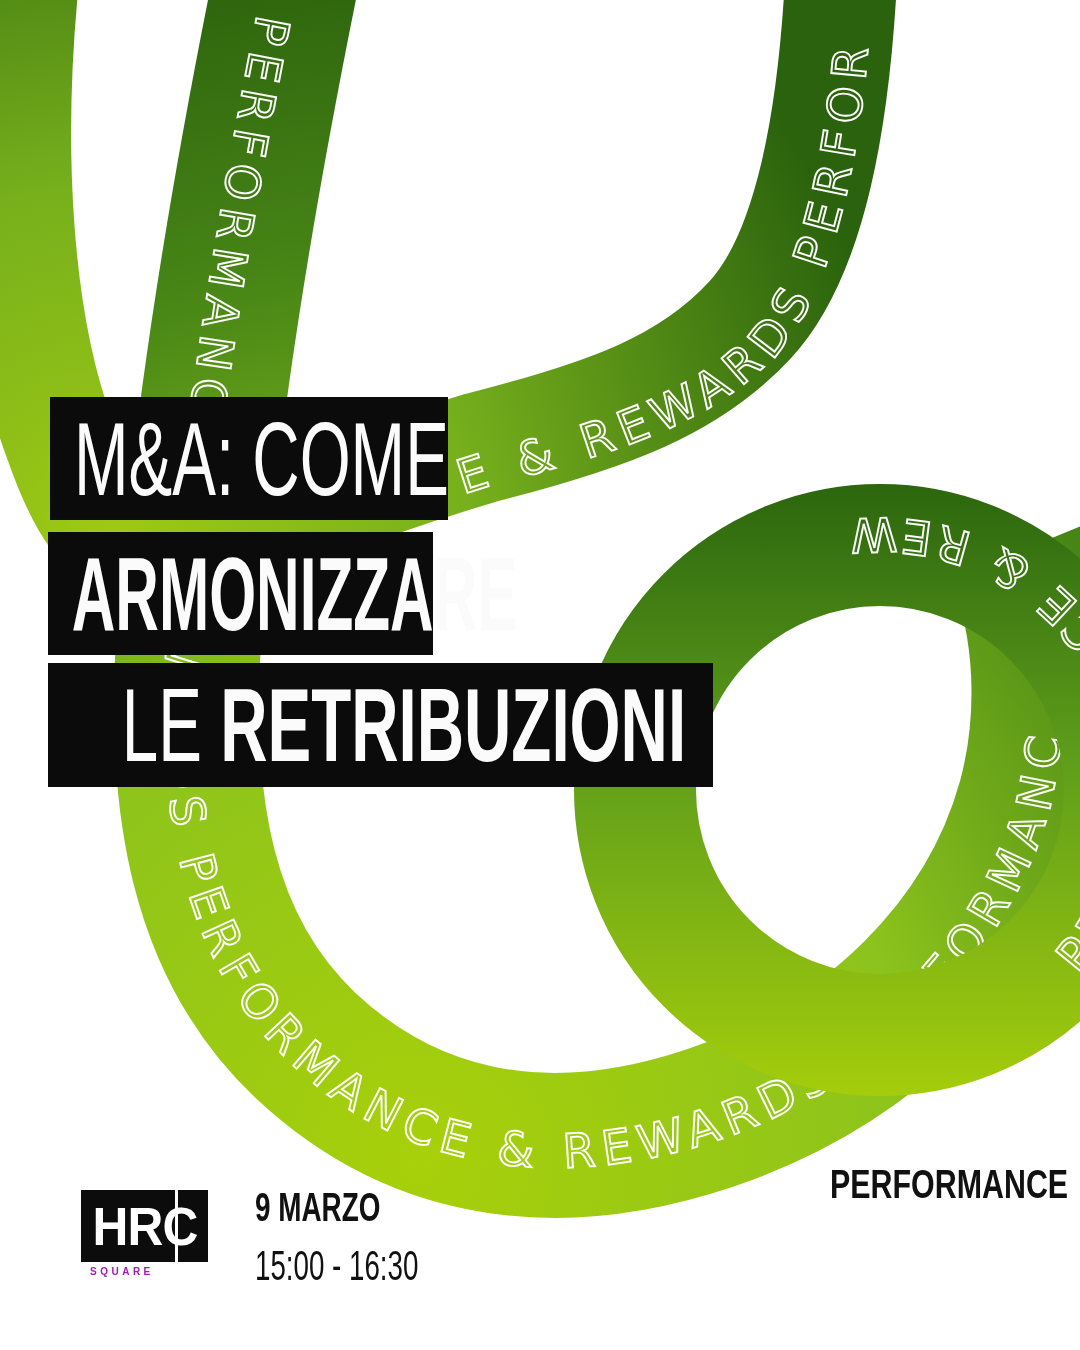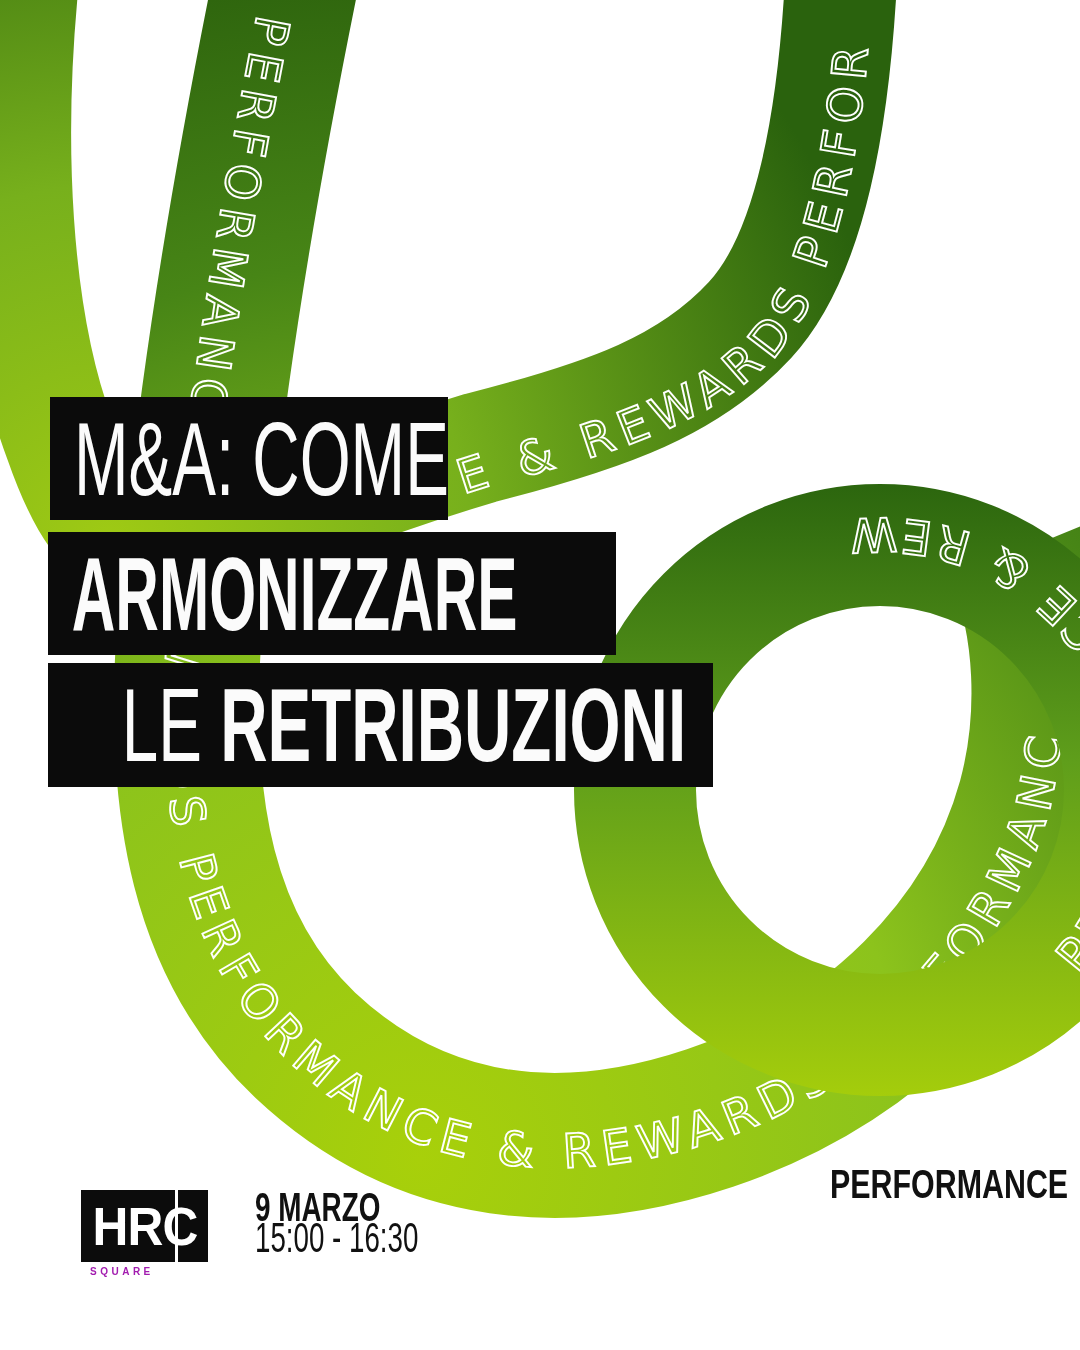--- a/index.html
+++ b/index.html
@@ -32,21 +32,21 @@
   .logo-box .logo-word{
     color:#ffffff;font-weight:700;font-size:54px;letter-spacing:-1px;
     display:inline-block;transform:scaleX(0.92);
   }
   .logo-divider{position:absolute;left:94px;top:0;width:3px;height:72px;background:#ffffff;}
   .logo-sub{
     position:absolute;left:90px;top:1266px;font-weight:700;font-size:10px;
     letter-spacing:3.5px;color:#a21caf;
   }
   .date-line{left:255px;top:1184px;font-weight:700;font-size:41px;}
-  .time-line{left:255px;top:1214px;font-weight:400;font-size:42px;text-align:right;}
+  .time-line{left:255px;top:1242px;font-weight:400;font-size:42px;text-align:right;}
   .brand-line1{left:830px;top:1162px;font-weight:700;font-size:40px;}
   .brand-line2{left:830px;top:1207px;font-weight:700;font-size:40px;}
 </style>
 </head>
 <body>
 
 <div class="poster">
 
   <svg class="ribbons" width="1080" height="1350" viewBox="0 0 1080 1350">
     <defs>
@@ -84,21 +84,21 @@
 
     <path d="M 25,-40 C 5,140 15,320 60,440 C 95,540 130,570 215,540 C 330,498 390,475 480,448 C 610,415 690,385 750,320 C 810,255 835,120 842,-40" fill="none" stroke="url(#gradUpper)" stroke-width="112"></path>
     <text class="ribbon-text">
       <textPath href="#upperTextPath" startOffset="230">E &amp; REWARDS PERFOR</textPath>
     </text>
   </svg>
 
   <div class="title-box" style="left:50px;top:397px;width:398px;height:123px;">
     <span class="tline w-light" style="transform:scaleX(0.63);padding-left:38px;">M&amp;A: COME</span>
   </div>
-  <div class="title-box" style="left:48px;top:532px;width:568px;height:123px;">
+  <div class="title-box" style="left:48px;top:532px;width:385px;height:123px;">
     <span class="tline w-bold" style="transform:scaleX(0.58);padding-left:41px;">ARMONIZZARE</span>
   </div>
   <div class="title-box" style="left:48px;top:663px;width:617px;height:124px;padding-left:48px;">
     <span class="tline" style="transform:scaleX(0.63);padding-left:41px;">
       <span class="w-light">LE </span><span class="w-bold">RETRIBUZIONI</span>
     </span>
   </div>
 
   <div class="logo-box">
     <span class="logo-word">HRC</span>

